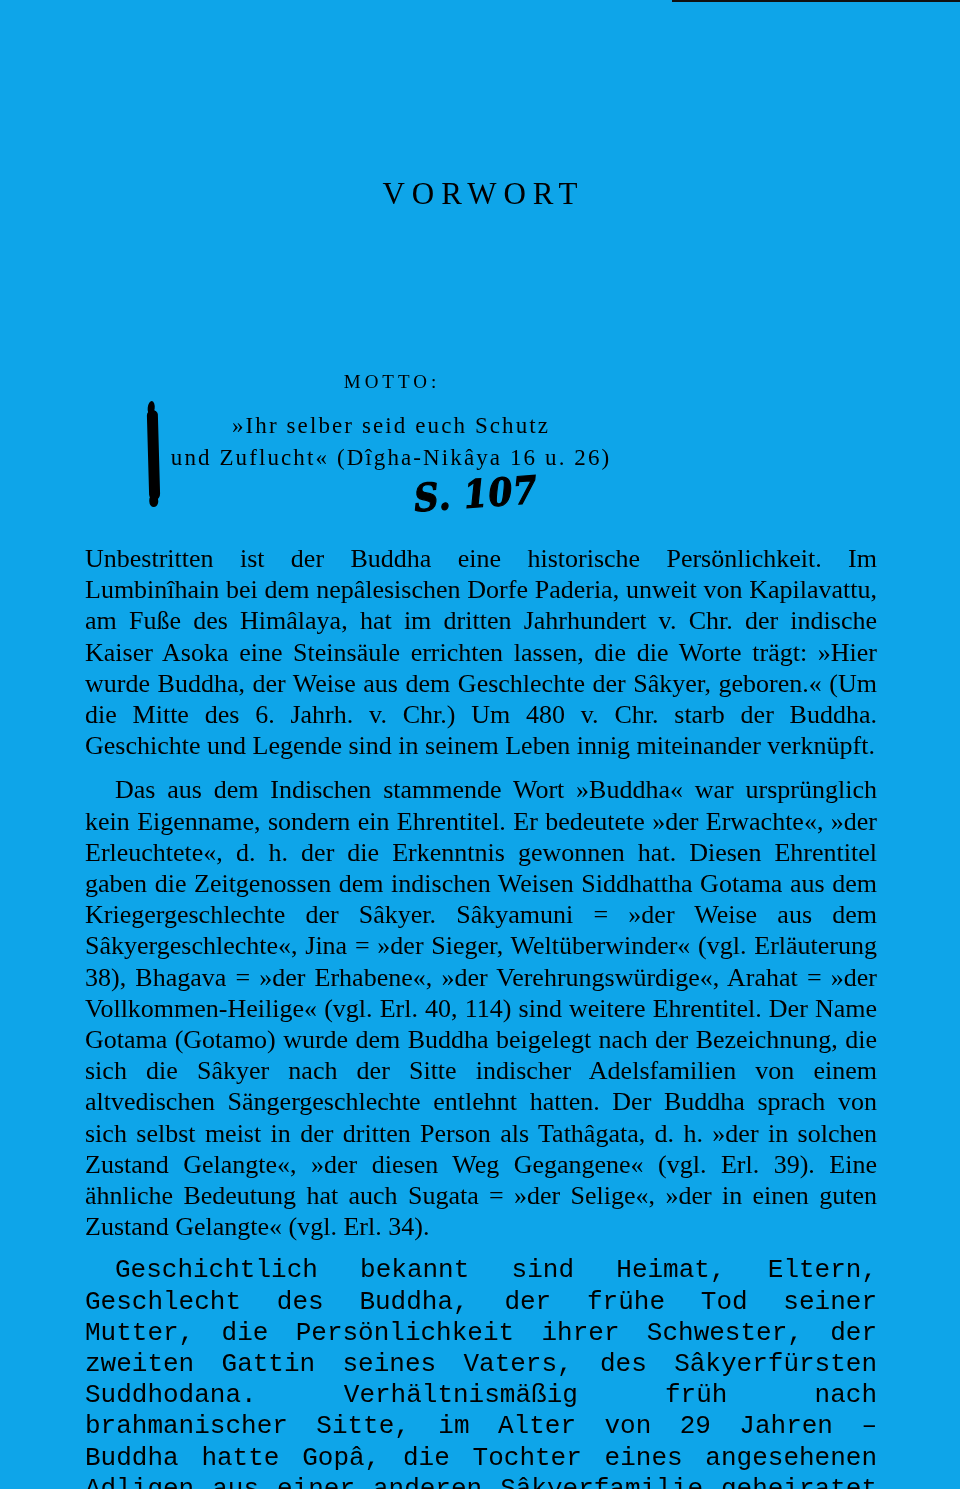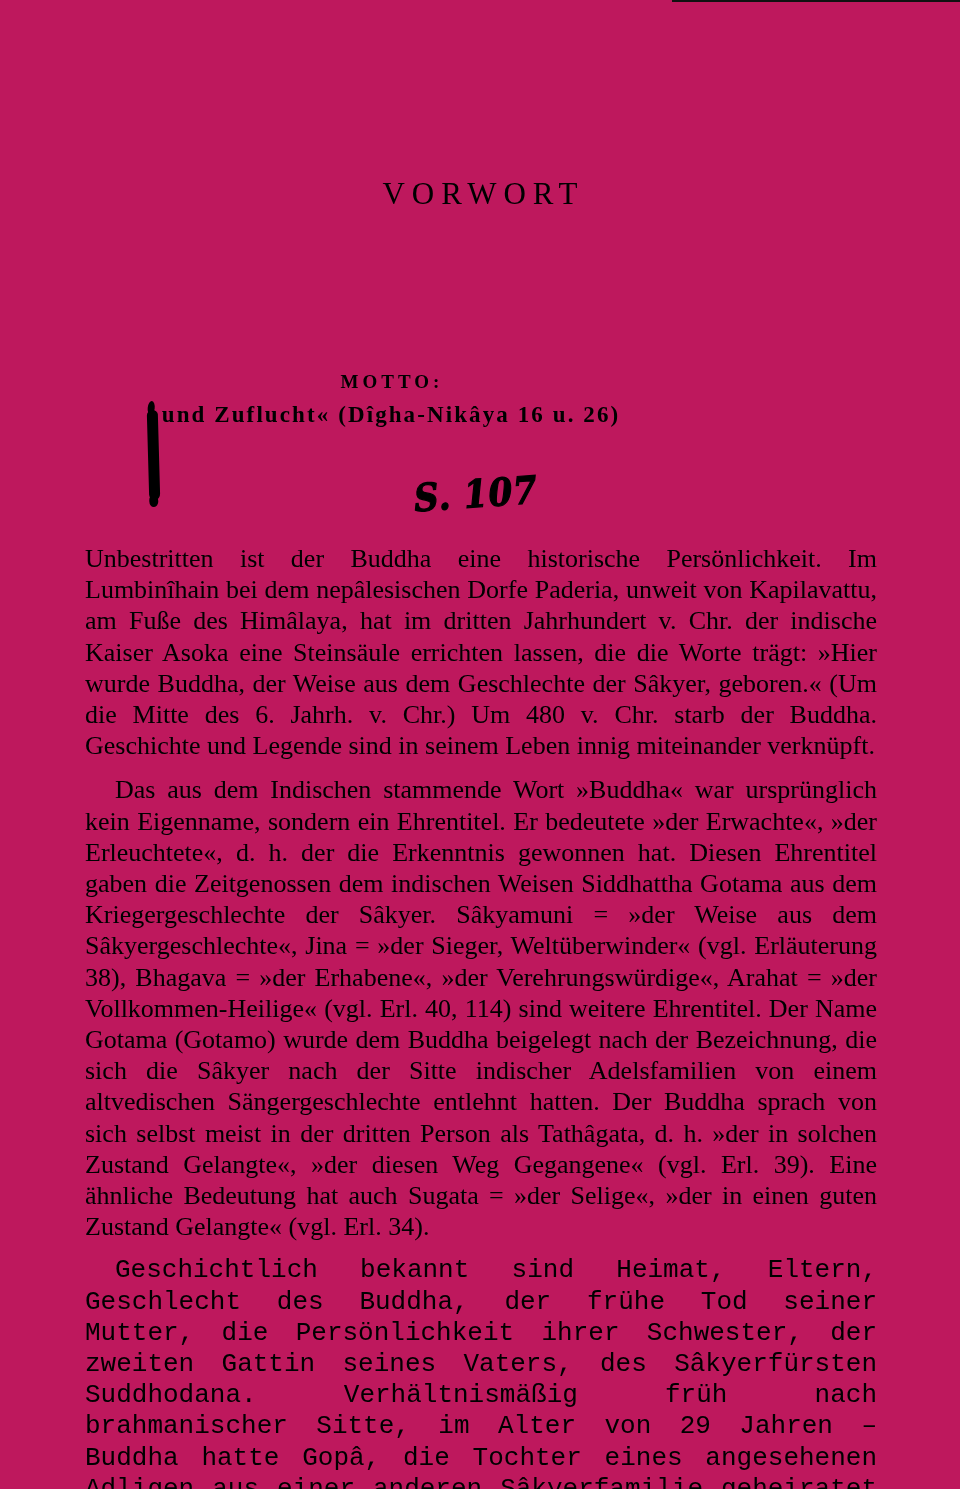--- a/index.html
+++ b/index.html
@@ -5,21 +5,21 @@
 <style>
   html, body {
     margin: 0;
     padding: 0;
     background: #ffffff;
   }
   .page {
     position: relative;
     width: 960px;
     height: 1489px;
-    background: #be185d;
+    background: #0ea5e9;
     overflow: hidden;
     font-family: "Liberation Serif", "DejaVu Serif", serif;
     color: #000000;
     -webkit-font-smoothing: none;
   }
 
   
   .scan-edge-top {
     position: absolute;
     top: 0;
@@ -44,21 +44,20 @@
     line-height: 1;
   }
 
   
   .motto-block {
     position: absolute;
     top: 371px;
     left: 0;
     width: 780px;
     text-align: center;
-    font-weight: bold;
   }
   .motto-label {
     font-size: 19px;
     letter-spacing: 4px;
     text-indent: 4px;
     line-height: 1.2;
   }
   .motto-line {
     font-size: 23px;
     letter-spacing: 2.1px;
@@ -141,20 +140,21 @@
 <body>
 
 <div class="page">
 
   <div class="scan-edge-top"></div>
 
   <h1 class="page-title">VORWORT</h1>
 
   <div class="motto-block">
     <div class="motto-label">MOTTO:</div>
+    <div class="motto-line motto-line-1">»Ihr selber seid euch Schutz</div>
     <div class="motto-line motto-line-2">und Zuflucht« (Dîgha-Nikâya 16 u. 26)</div>
   </div>
 
   <div class="margin-pen-mark"></div>
 
   <div class="hand-annotation">S. 107</div>
 
   <div class="body-text">
     <p>Unbestritten ist der Buddha eine historische Persönlichkeit. Im Lumbinîhain bei dem nepâlesischen Dorfe Paderia, unweit von Kapilavattu, am Fuße des Himâlaya, hat im dritten Jahrhundert v. Chr. der indische Kaiser Asoka eine Steinsäule errichten lassen, die die Worte trägt: »Hier wurde Buddha, der Weise aus dem Geschlechte der Sâkyer, geboren.« (Um die Mitte des 6. Jahrh. v. Chr.) Um 480 v. Chr. starb der Buddha. Geschichte und Legende sind in seinem Leben innig miteinander verknüpft.</p>
     <p class="indented">Das aus dem Indischen stammende Wort »Buddha« war ursprünglich kein Eigenname, sondern ein Ehrentitel. Er bedeutete »der Erwachte«, »der Erleuchtete«, d. h. der die Erkenntnis gewonnen hat. Diesen Ehrentitel gaben die Zeitgenossen dem indischen Weisen Siddhattha Gotama aus dem Kriegergeschlechte der Sâkyer. Sâkyamuni = »der Weise aus dem Sâkyergeschlechte«, Jina = »der Sieger, Weltüberwinder« (vgl. Erläuterung 38), Bhagava = »der Erhabene«, »der Verehrungswürdige«, Arahat = »der Vollkommen-Heilige« (vgl. Erl. 40, 114) sind weitere Ehrentitel. Der Name Gotama (Gotamo) wurde dem Buddha beigelegt nach der Bezeichnung, die sich die Sâkyer nach der Sitte indischer Adelsfamilien von einem altvedischen Sängergeschlechte entlehnt hatten. Der Buddha sprach von sich selbst meist in der dritten Person als Tathâgata, d. h. »der in solchen Zustand Gelangte«, »der diesen Weg Gegangene« (vgl. Erl. 39). Eine ähnliche Bedeutung hat auch Sugata = »der Selige«, »der in einen guten Zustand Gelangte« (vgl. Erl. 34).</p>

